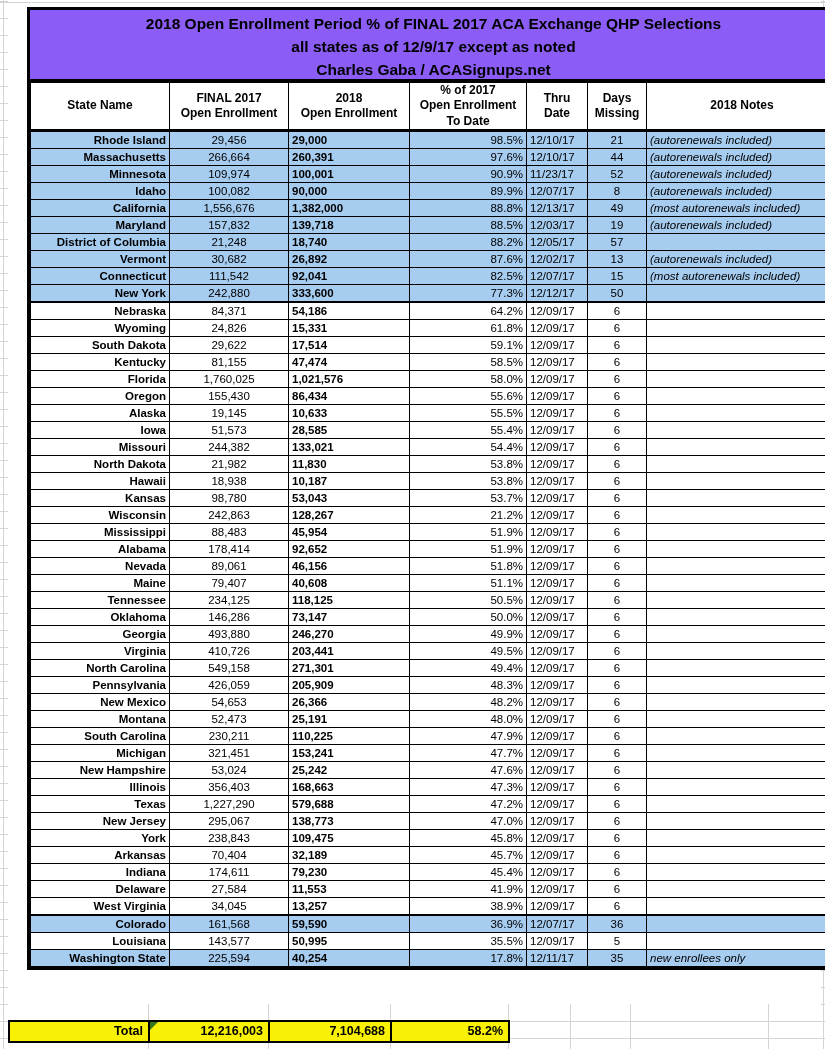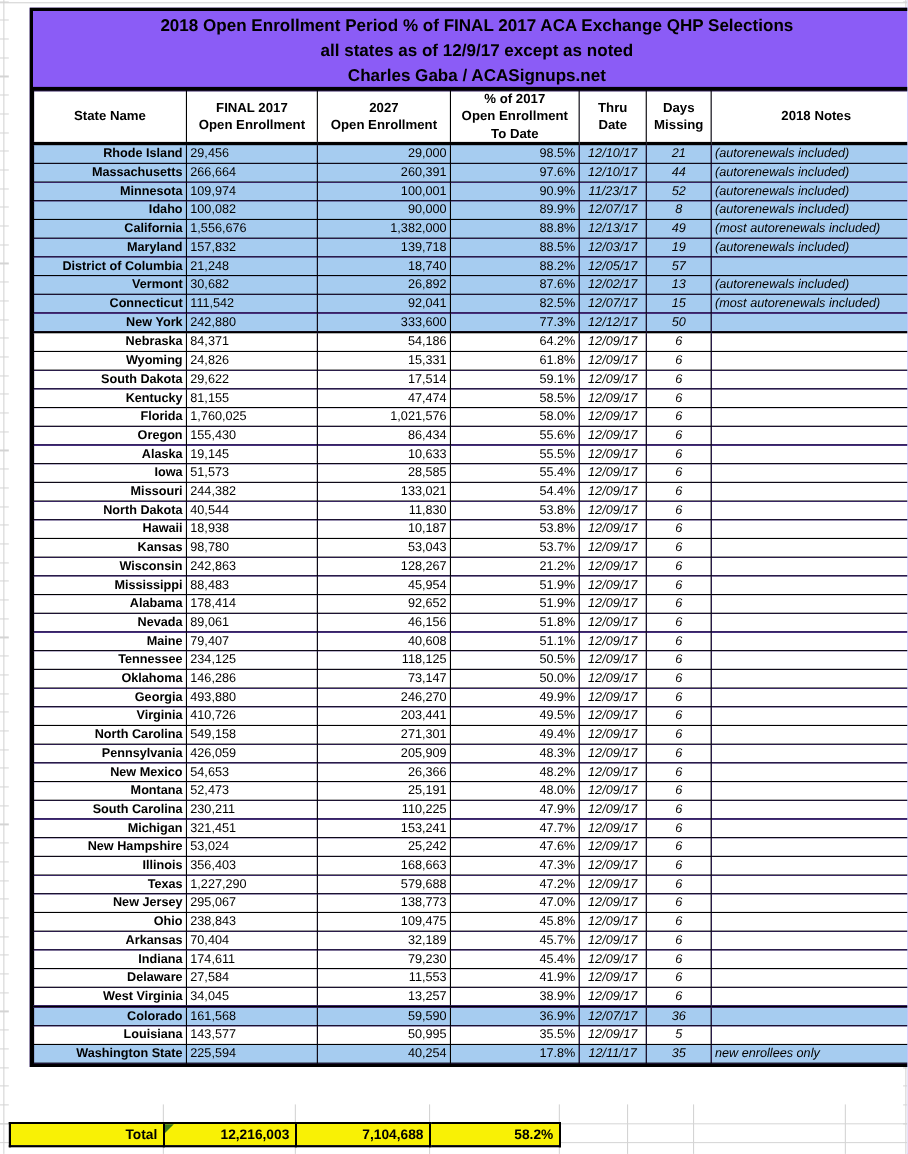--- a/index.html
+++ b/index.html
@@ -30,25 +30,25 @@
       white-space:pre-line; line-height:1.28; height:48px; padding:0 2px; color:#000; background:#fff;
   }
   table.main td {
       border:1px solid #000; border-left:1.5px solid #000; border-right:1.5px solid #000;
       height:16px; font-size:11.5px; line-height:16px; padding:0 3px;
       overflow:hidden; white-space:nowrap; color:#000; background:#fff;
   }
   tr.hl td  { background:var(--hl, #a6ccf0); }
   tr.sep td { border-top:2.5px solid #000; }
   td.c-state { font-weight:bold; text-align:right; padding-right:2px; }
-  td.c-num   { text-align:left; padding-right:5px; }
-  td.c-2018  { text-align:right; font-weight:normal; padding-right:5px; }
+  td.c-num   { text-align:center; padding-right:5px; }
+  td.c-2018  { text-align:left; font-weight:bold; padding-right:5px; }
   td.c-pct   { text-align:right; padding-right:3px; }
-  td.c-date  { text-align:center; font-style:italic; padding:0 1px; }
-  td.c-days  { text-align:center; font-style:italic; }
+  td.c-date  { text-align:left; padding:0 1px; }
+  td.c-days  { text-align:center; }
   td.c-notes { text-align:left; font-style:italic; padding-left:4px; }
 
   
   table.total { position:absolute; left:8px; top:1020px; border-collapse:collapse; table-layout:fixed; z-index:3; }
   table.total td {
       border:2.5px solid #000; background:var(--total, #f9f105);
       height:17px; font-size:12.5px; line-height:17px; font-weight:bold;
       text-align:right; padding:1px 5px 1px 3px; color:#000; position:relative; white-space:nowrap;
   }
   .corner-triangle { position:absolute; top:0; left:0; width:0; height:0;
@@ -88,21 +88,21 @@
         <col style="width:117px">
           <col style="width:61px">
           <col style="width:59px">
           <col style="width:191px">
       </colgroup>
       <thead>
         <tr>
           <th>State Name</th>
           <th>FINAL 2017
 Open Enrollment</th>
-          <th>2027
+          <th>2018
 Open Enrollment</th>
           <th>% of 2017
 Open Enrollment
 To Date</th>
           <th>Thru
 Date</th>
           <th>Days
 Missing</th>
           <th>2018 Notes</th>
         </tr>
@@ -274,21 +274,21 @@
             <td class="c-state">Missouri</td>
             <td class="c-num">244,382</td>
             <td class="c-2018">133,021</td>
             <td class="c-pct">54.4%</td>
             <td class="c-date">12/09/17</td>
             <td class="c-days">6</td>
             <td class="c-notes"></td>
           </tr>
           <tr class="">
             <td class="c-state">North Dakota</td>
-            <td class="c-num">40,544</td>
+            <td class="c-num">21,982</td>
             <td class="c-2018">11,830</td>
             <td class="c-pct">53.8%</td>
             <td class="c-date">12/09/17</td>
             <td class="c-days">6</td>
             <td class="c-notes"></td>
           </tr>
           <tr class="">
             <td class="c-state">Hawaii</td>
             <td class="c-num">18,938</td>
             <td class="c-2018">10,187</td>
@@ -471,21 +471,21 @@
           <tr class="">
             <td class="c-state">New Jersey</td>
             <td class="c-num">295,067</td>
             <td class="c-2018">138,773</td>
             <td class="c-pct">47.0%</td>
             <td class="c-date">12/09/17</td>
             <td class="c-days">6</td>
             <td class="c-notes"></td>
           </tr>
           <tr class="">
-            <td class="c-state">Ohio</td>
+            <td class="c-state">York</td>
             <td class="c-num">238,843</td>
             <td class="c-2018">109,475</td>
             <td class="c-pct">45.8%</td>
             <td class="c-date">12/09/17</td>
             <td class="c-days">6</td>
             <td class="c-notes"></td>
           </tr>
           <tr class="">
             <td class="c-state">Arkansas</td>
             <td class="c-num">70,404</td>

